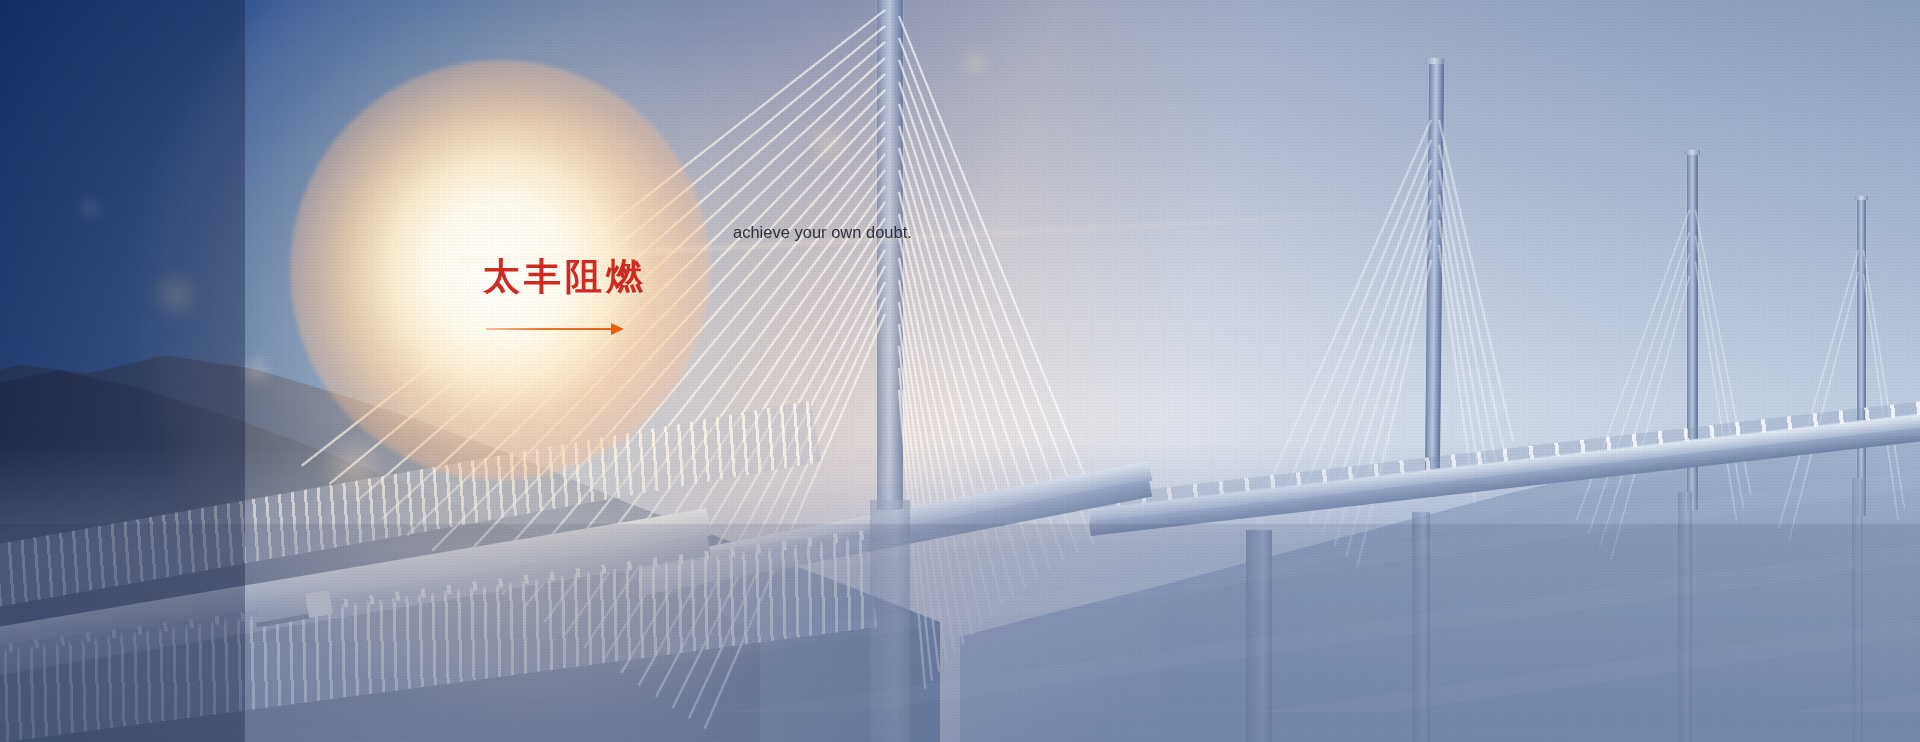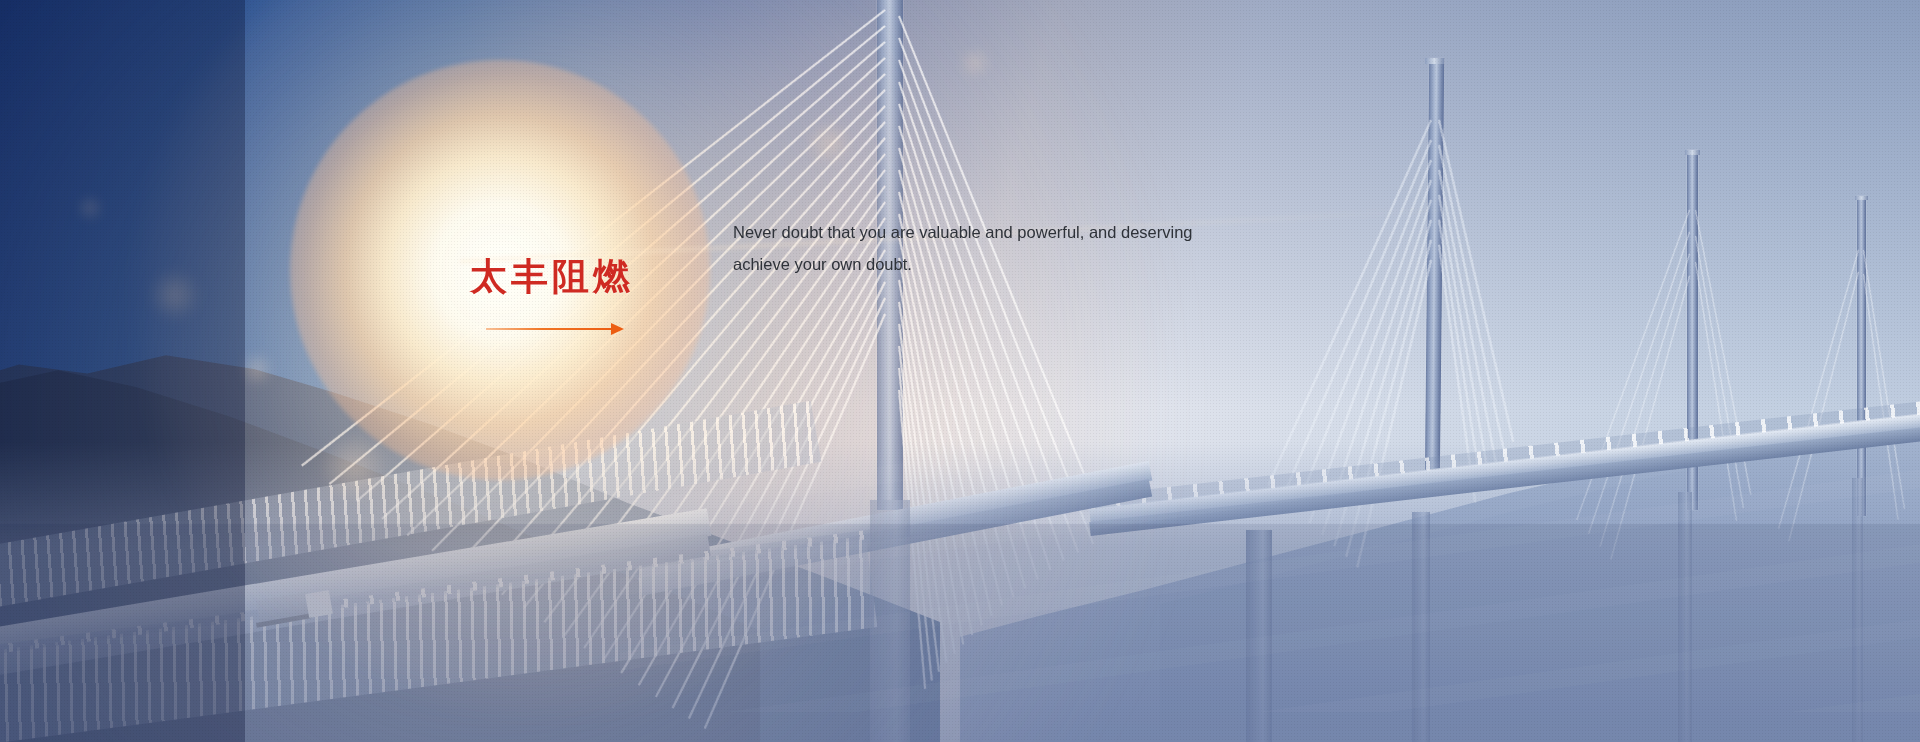--- a/index.html
+++ b/index.html
@@ -212,20 +212,21 @@
     position:absolute; left:470px; top:258px; width:190px;
   }
   .logo-text {
     font-family:Liberation Sans, sans-serif;
     font-size:37px; font-weight:bold;
     letter-spacing:4px;
     color:#cf2a22;
     line-height:1;
     white-space:nowrap;
     text-shadow:0 1px 0 rgba(255,255,255,0.35);
+    text-align:center;
   }
   .logo-arrow {
     position:relative; margin-top:28px; margin-left:16px;
     width:138px; height:12px;
   }
   .logo-arrow .shaft {
     position:absolute; left:0; top:5px; width:126px; height:2px;
     background:linear-gradient(90deg, rgba(243,120,40,0.45) 0%, #f07524 45%, #ec5d12 100%);
   }
   .logo-arrow .head {
@@ -410,19 +411,18 @@
     <div class="logo-block">
       <div class="logo-text">太丰阻燃</div>
       <div class="logo-arrow">
         <div class="shaft"></div>
         <div class="head"></div>
       </div>
     </div>
 
     <div class="copy-block">
       <div class="subcopy">
-        <span>Never doubt that you are valuable and powerful, and deserving</span>
         <span>achieve your own doubt.</span>
       </div>
     </div>
 
   </div>
 </div>
 
 </body></html>

